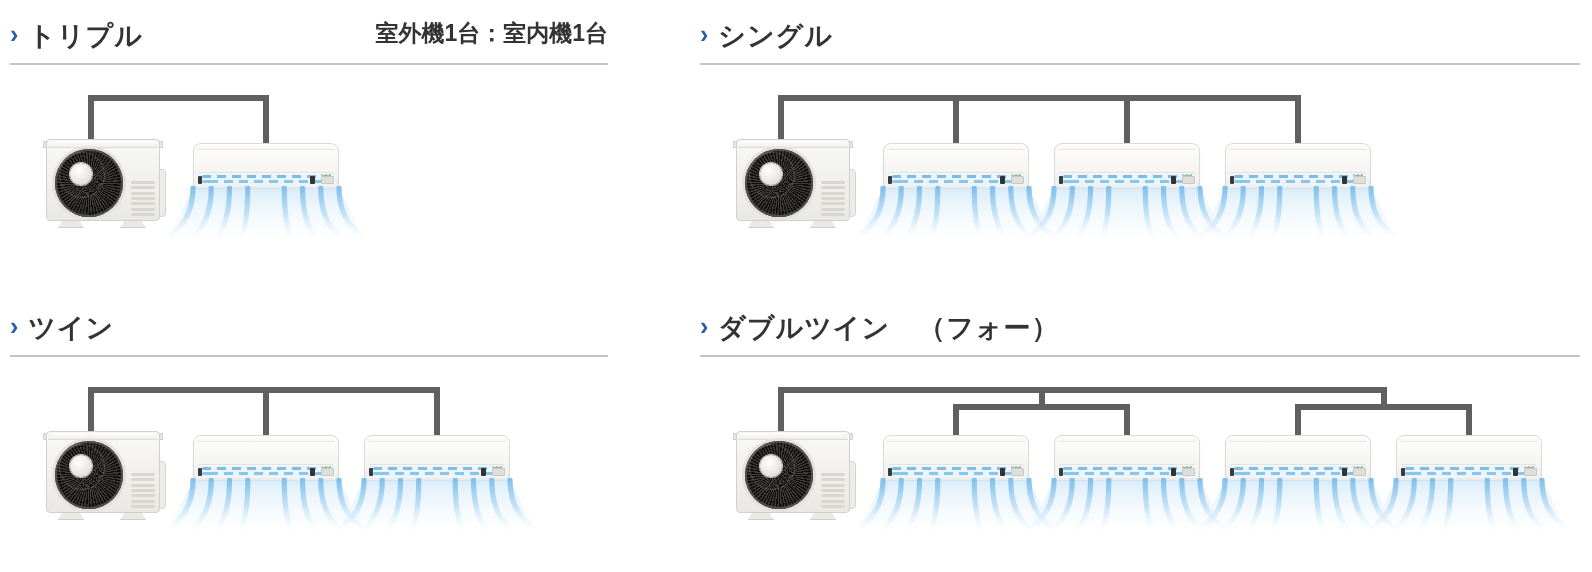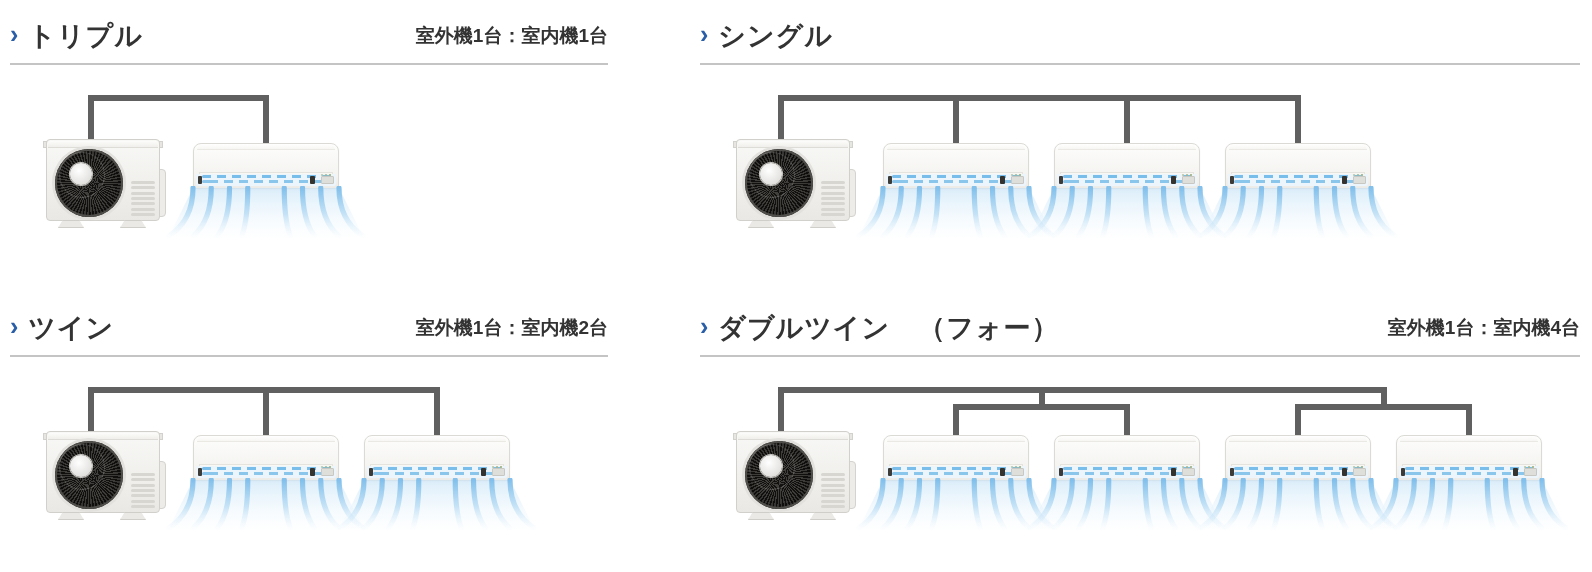--- a/index.html
+++ b/index.html
@@ -13,21 +13,21 @@
   .panel{position:absolute;width:598px;height:280px;}
   #p-single{left:10px;top:0;}
   #p-triple{left:700px;top:0;width:880px;}
   #p-twin{left:10px;top:292px;}
   #p-double-twin{left:700px;top:292px;width:880px;}
 
   .hdr{position:absolute;left:0;right:0;top:16px;height:36px;}
   .hdr-link{position:absolute;left:0;bottom:0;display:flex;align-items:center;gap:10px;cursor:pointer;}
   .chev{color:var(--accent);font-size:25px;font-weight:bold;line-height:1;transform:translateY(-3px);}
   .ttl{font-size:27px;font-weight:bold;color:var(--heading);letter-spacing:1px;line-height:1.1;}
-  .ratio{position:absolute;right:0;bottom:3px;font-size:19px;font-weight:bold;color:var(--heading);}
+  .ratio{position:absolute;right:0;bottom:3px;font-size:23px;font-weight:bold;color:var(--heading);}
   .divider{position:absolute;left:0;right:0;top:63px;height:2px;background:var(--divider);}
   .diagram{position:absolute;left:0;top:0;right:0;bottom:0;}
 
   .pipe{position:absolute;background:var(--pipe);}
 
   
   .ou{position:absolute;width:114px;height:89px;}
   .ou-flange{position:absolute;right:-6px;top:30px;width:10px;height:46px;background:#edecE8;
     border:1px solid #d4d3ce;border-radius:0 4px 4px 0;}
   .ou-tab{position:absolute;top:2px;width:10px;height:5px;background:#e7e6e2;border:1px solid #d2d1cc;}
@@ -258,21 +258,20 @@
         </svg>
       </div>
   </section>
 
   <section class="panel" id="p-twin">
     <div class="hdr">
       <div class="hdr-link">
         <span class="chev">›</span>
         <span class="ttl">ツイン</span>
       </div>
-      <span class="ratio">室外機1台：室内機2台</span>
     </div>
     <div class="divider"></div>
     <div class="diagram">
         <div class="pipe" style="left: 78px; top: 95px; width: 6px; height: 44px;"></div>
         <div class="pipe" style="left: 78px; top: 95px; width: 352px; height: 6px;"></div>
         <div class="pipe" style="left: 253px; top: 95px; width: 6px; height: 48px;"></div>
         <div class="pipe" style="left: 424px; top: 95px; width: 6px; height: 48px;"></div>
         <div class="ou" style="left: 36px; top: 139px;">
           <div class="ou-flange"></div>
           <div class="ou-tab l"></div>
@@ -343,21 +342,20 @@
         </svg>
       </div>
   </section>
 
   <section class="panel" id="p-double-twin">
     <div class="hdr">
       <div class="hdr-link">
         <span class="chev">›</span>
         <span class="ttl">ダブルツイン　（フォー）</span>
       </div>
-      <span class="ratio">室外機1台：室内機4台</span>
     </div>
     <div class="divider"></div>
     <div class="diagram">
         <div class="pipe" style="left: 78px; top: 95px; width: 6px; height: 44px;"></div>
         <div class="pipe" style="left: 78px; top: 95px; width: 608.5px; height: 6px;"></div>
         <div class="pipe" style="left: 338.5px; top: 95px; width: 6px; height: 23px;"></div>
         <div class="pipe" style="left: 680.5px; top: 95px; width: 6px; height: 23px;"></div>
         <div class="pipe" style="left: 253px; top: 112px; width: 177px; height: 6px;"></div>
         <div class="pipe" style="left: 595px; top: 112px; width: 177px; height: 6px;"></div>
         <div class="pipe" style="left: 253px; top: 112px; width: 6px; height: 31px;"></div>

